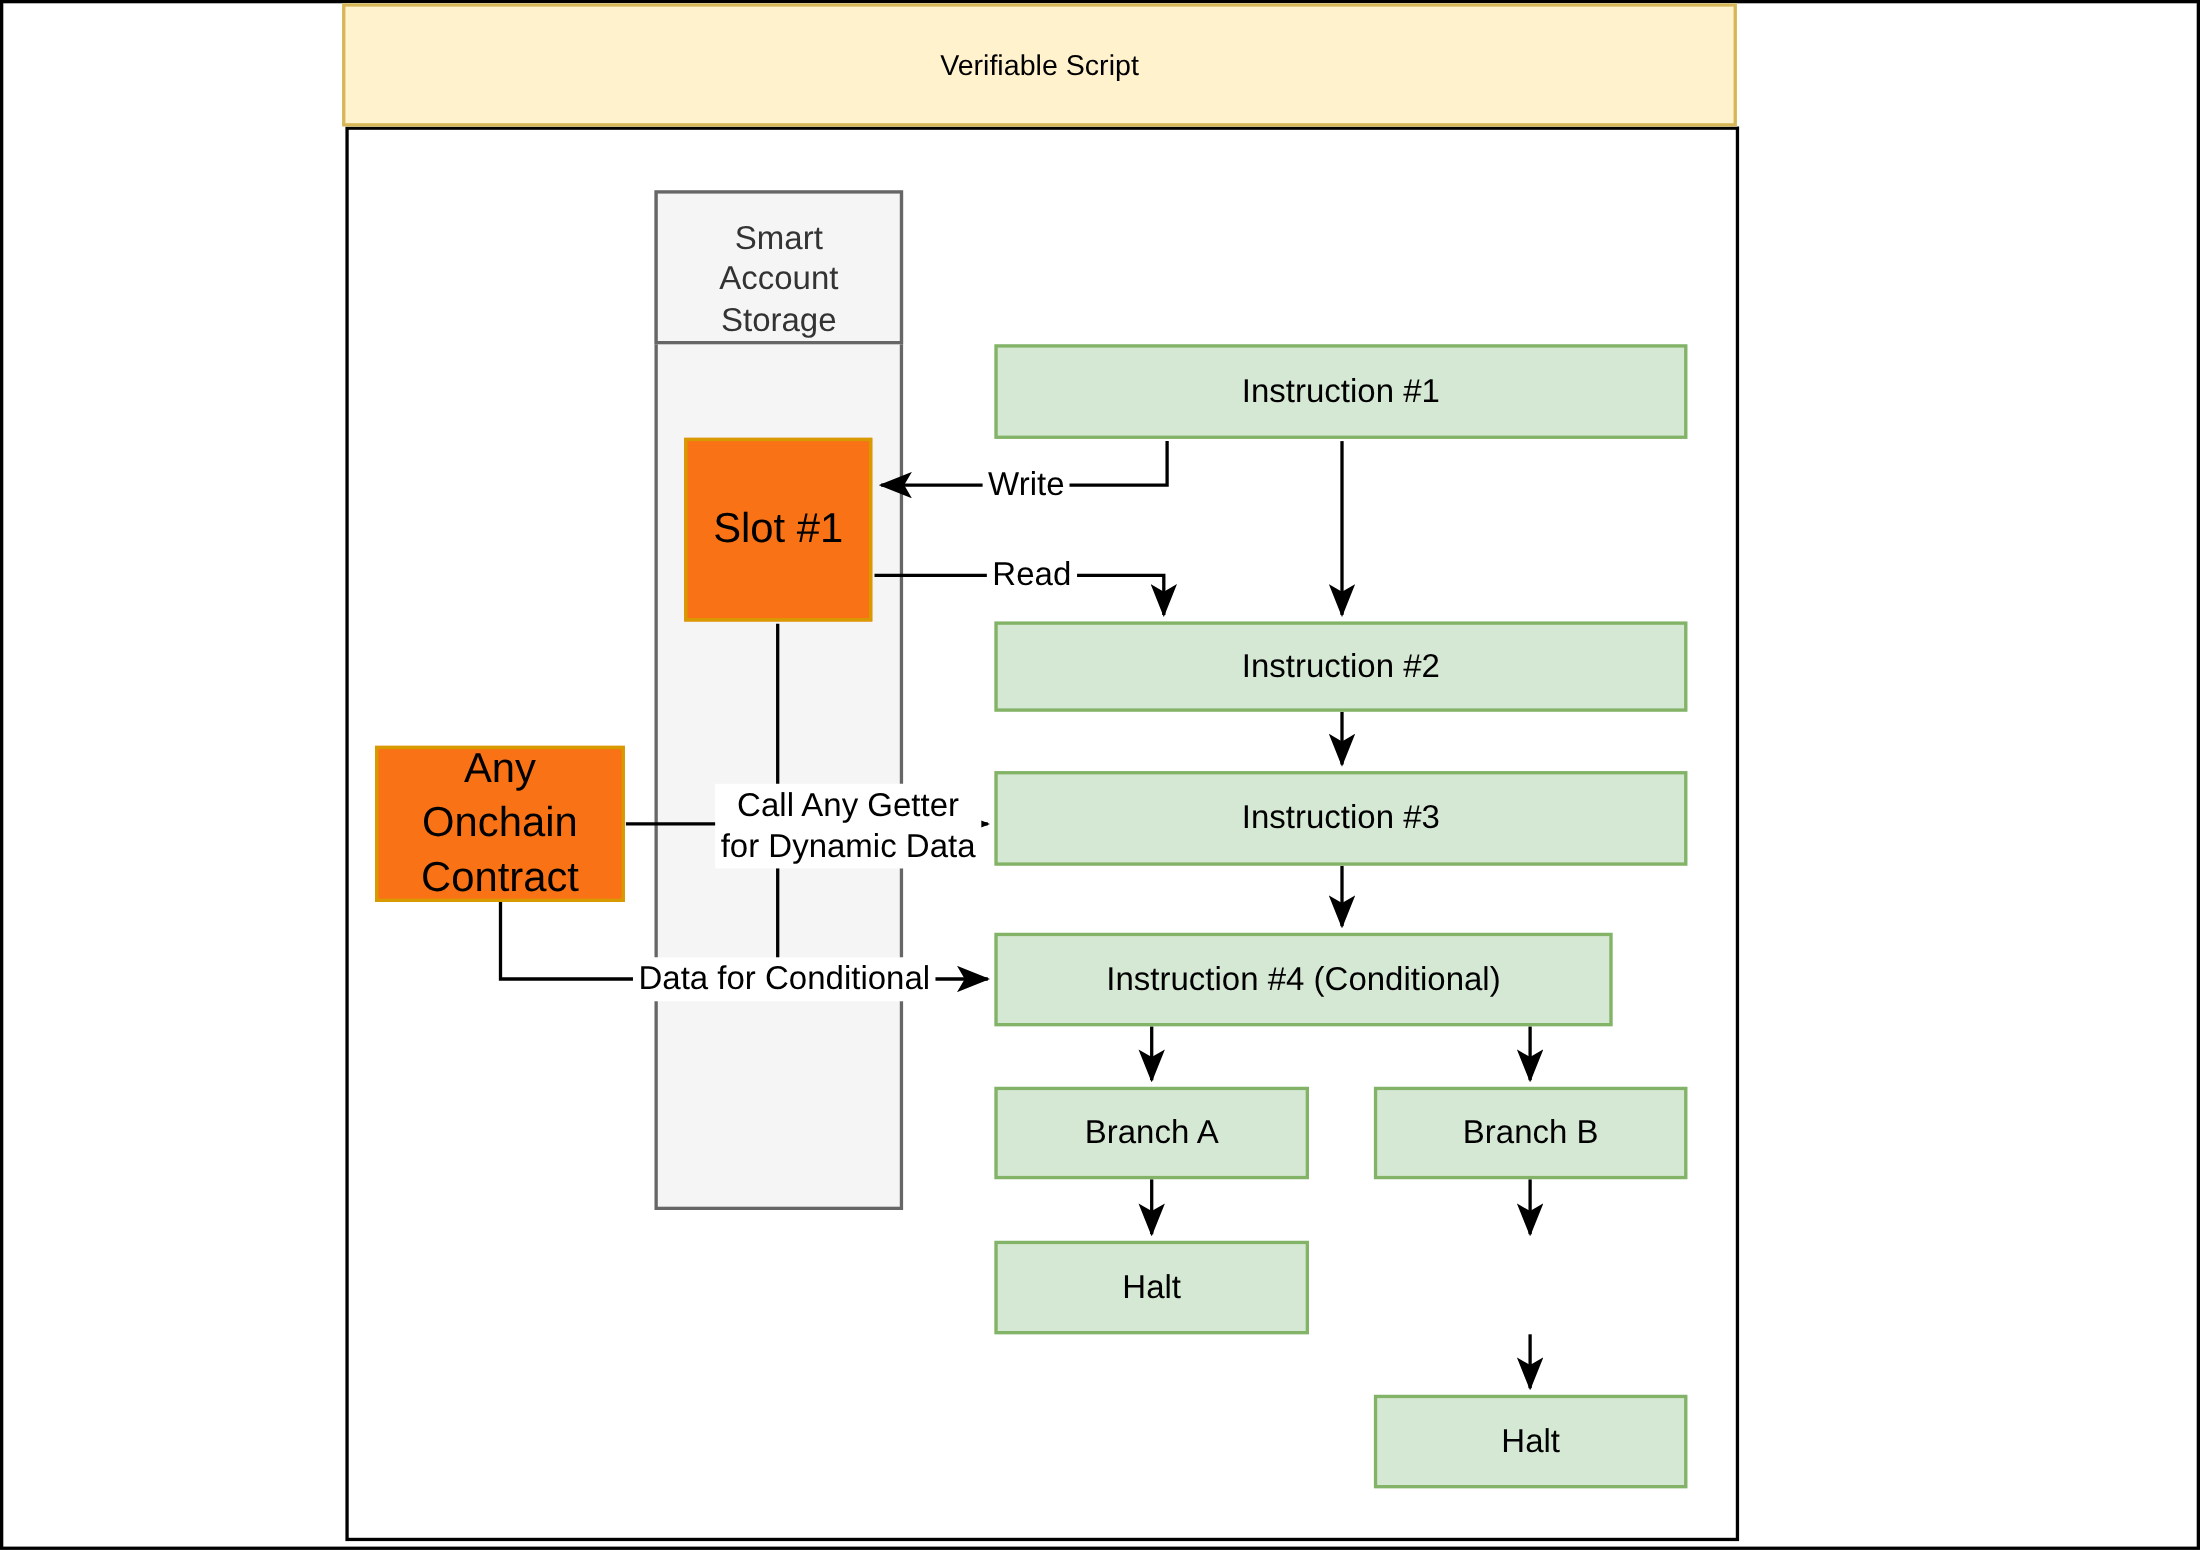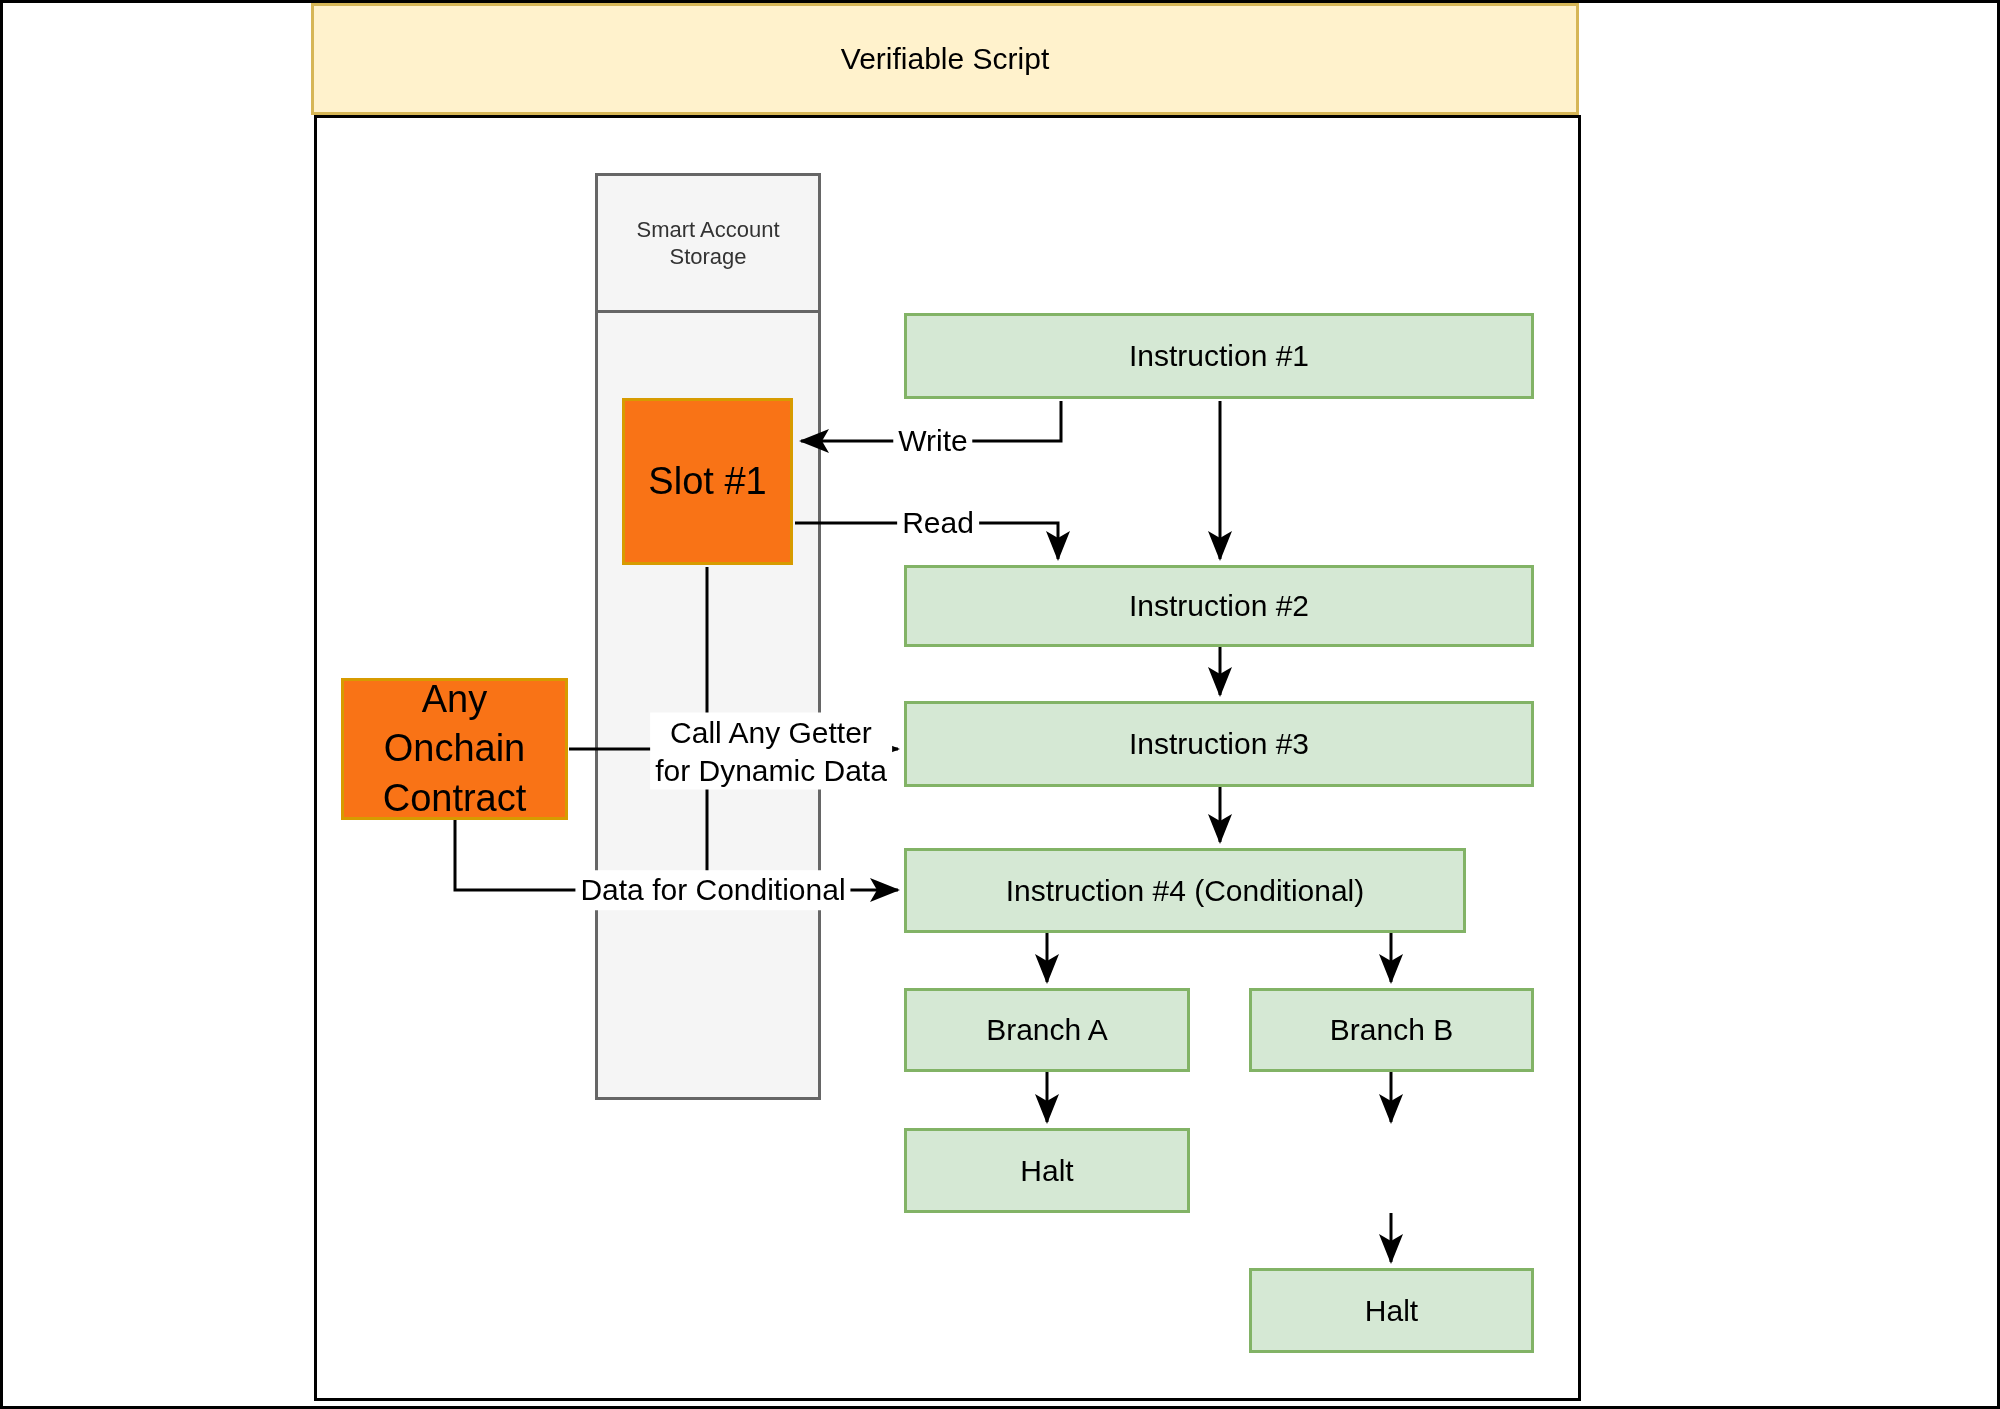--- a/index.html
+++ b/index.html
@@ -19,46 +19,47 @@
     display: flex;
     align-items: center;
     justify-content: center;
     text-align: center;
   }
   
   #title-bar {
     left: 308px; top: 0px; width: 1268px; height: 112px;
     background: #FFF2CC;
     border: 3px solid #D6B656;
-    font-size: 30px;
+    font-size: 26px;
     z-index: 5;
   }
   
   #script-container {
     left: 311px; top: 112px; width: 1267px; height: 1286px;
     border: 3px solid #000000;
     background: #ffffff;
     z-index: 1;
   }
   
   #storage-column {
     left: 592px; top: 170px; width: 226px; height: 927px;
     background: #F5F5F5;
     border: 3px solid #666666;
     z-index: 2;
   }
   #storage-header {
     left: 592px; top: 170px; width: 226px; height: 140px;
     border: 3px solid #666666;
     background: #F5F5F5;
-    font-size: 22px;
+    font-size: 30px;
     line-height: 1.25;
     color: #333333;
     z-index: 3;
     padding: 0 24px;
+    align-items: flex-end;
   }
   
   .orange-box {
     background: #f97316;
     border: 3px solid #D79B00;
     font-size: 38px;
     line-height: 1.3;
     z-index: 6;
   }
   #slot-1 { left: 619px; top: 395px; width: 171px; height: 167px; }

